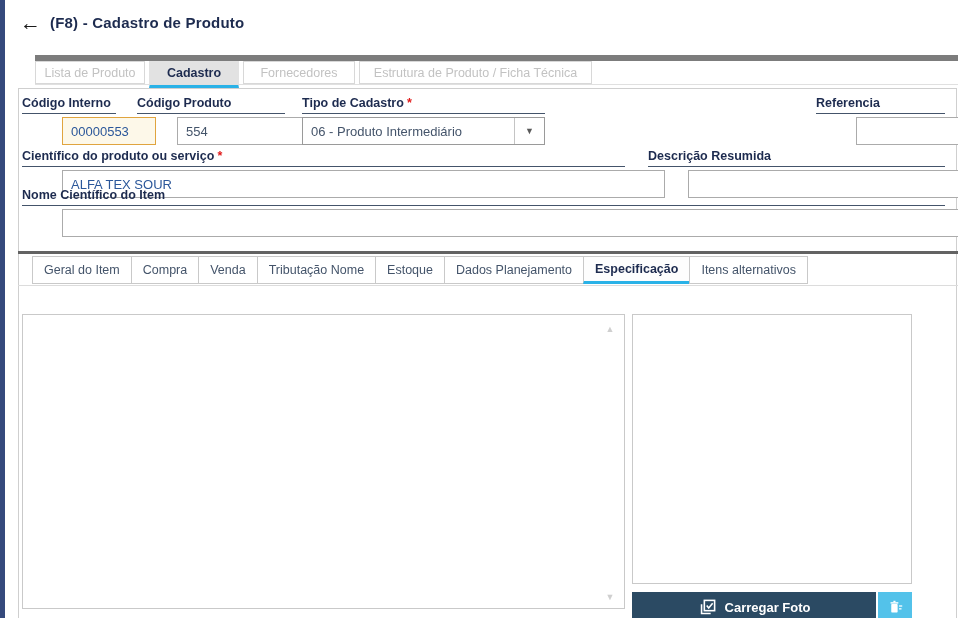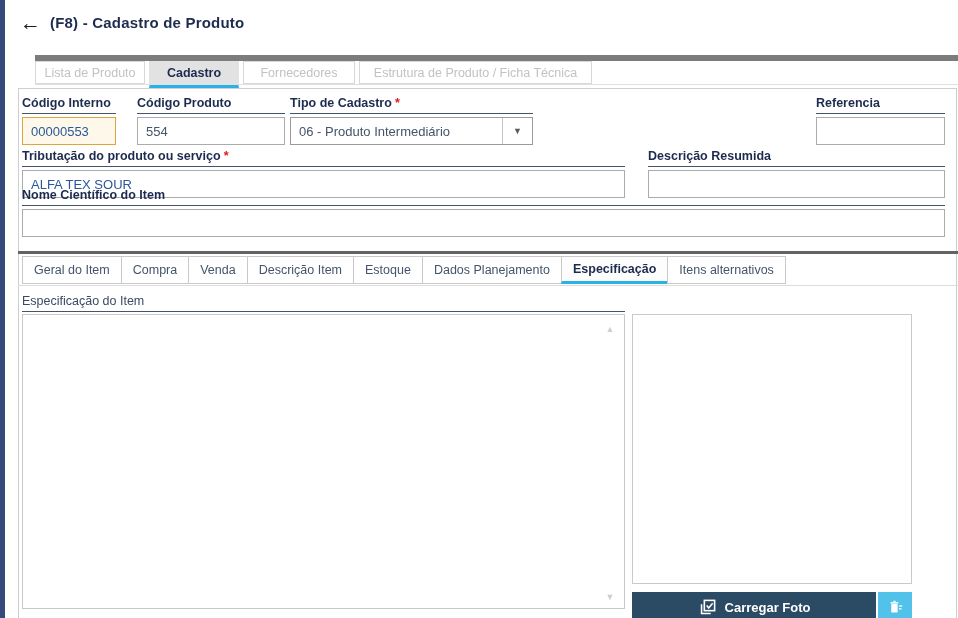--- a/index.html
+++ b/index.html
@@ -23,44 +23,44 @@
   .tabline { position:absolute; left:35px; top:84px; width:923px; height:1px; background:#e0e0e0; }
 
   .panel { position:absolute; left:18px; top:88px; width:939px; height:530px;
            border:1px solid #cfcfcf; border-bottom:none; background:#fff; }
 
   .fld { position:absolute; }
   .flabel { display:block; font-size:12.5px; font-weight:bold; color:#1d2b4f;
             border-bottom:1px solid #44546a; padding-bottom:3px; white-space:nowrap; overflow:hidden; }
   .req { color:#e01b1b; font-weight:bold; margin-left:3px; }
   .txt { display:block; width:100%; height:28px; margin-top:3px; border:1px solid #ababab;
-         background:#fff; font-family:"Liberation Sans", sans-serif; font-size:13px; color:#44546a; padding:12px 8px; }
+         background:#fff; font-family:"Liberation Sans", sans-serif; font-size:13px; color:#44546a; padding:12px 8px;margin-left:40px; }
   .txt.locked { background:#fdf8e9; border:1px solid #e0a43e; color:#2b579a; }
   .txt.bluetext { color:#2b579a; }
 
   .f-cod-int  { left:22px;  top:96px;  width:94px;  }
   .f-cod-prod { left:137px; top:96px;  width:148px; }
-  .f-tipo     { left:290px; top:96px;  width:243px; }
+  .f-tipo     { left:302px; top:96px;  width:243px; }
   .f-ref      { left:816px; top:96px;  width:129px; }
   .f-desc     { left:22px;  top:149px; width:603px; }
   .f-desc-res { left:648px; top:149px; width:297px; }
   .f-nome     { left:22px;  top:188px; width:923px; }
 
   .select { display:flex; align-items:center; height:28px; margin-top:3px; border:1px solid #9a9a9a;
             background:#fff; cursor:pointer; }
   .select .sel-text { flex:1; font-size:13px; color:#44546a; padding-left:8px; white-space:nowrap; overflow:hidden; }
   .select .sel-arrow { width:30px; height:100%; border-left:1px solid #c4c4c4; display:flex;
                        align-items:center; justify-content:center; color:#5a5a5a; font-size:9px; }
 
   .divider { position:absolute; left:18px; top:251px; width:940px; height:3px; background:#636363; }
 
   .sub-tabs { position:absolute; left:22px; top:256px; height:28px; display:flex; }
   .stab { display:flex; align-items:center; padding:0 11px; font-size:12.5px; color:#44546a;
           background:#fff; border:1px solid #c9c9c9; margin-left:-1px; cursor:pointer; white-space:nowrap; }
-  .stab:first-child { margin-left:0; }
+  .stab:first-child { margin-left:10px; }
   .stab.active { color:#1d2b4f; font-weight:bold; border-bottom:3px solid #2ab2e7; background:#fdfdfd; }
   .subline { position:absolute; left:18px; top:285px; width:940px; height:1px; background:#dcdcdc; }
 
   .espec-label { position:absolute; left:22px; top:294px; width:603px; font-size:12.5px; color:#3a4a63;
                  border-bottom:1px solid #44546a; padding-bottom:3px; }
   .espec-area { position:absolute; left:22px; top:314px; width:603px; height:295px;
                 border:1px solid #c9c9c9; resize:none; outline:none; font-family:"Liberation Sans", sans-serif;
                 font-size:13px; color:#44546a; padding:6px 24px 6px 8px; background:#fff; }
   .scroll-arrow { position:absolute; width:16px; height:14px; display:flex; align-items:center;
                   justify-content:center; color:#cfcfcf; font-size:9px; cursor:pointer; }
@@ -120,50 +120,49 @@
     </div>
   </div>
 
   <div class="fld f-ref">
     <span class="flabel">Referencia</span>
     <input class="txt" value="" style="">
   </div>
 
   <div class="fld f-desc">
     <span class="flabel">
-      <span>Tributação do produto ou serviço</span><span class="req">*</span>
+      <span>Científico do produto ou serviço</span><span class="req">*</span>
     </span>
     <input class="txt bluetext" value="ALFA TEX SOUR" style="">
   </div>
 
   <div class="fld f-desc-res">
     <span class="flabel">Descrição Resumida</span>
     <input class="txt" value="" style="">
   </div>
 
   <div class="fld f-nome">
     <span class="flabel">Nome Científico do Item</span>
     <input class="txt" value="" style="">
   </div>
 
   <div class="divider"></div>
 
   <div class="sub-tabs">
     <div class="stab">Geral do Item</div>
     <div class="stab">Compra</div>
     <div class="stab">Venda</div>
-    <div class="stab">Descrição Item</div>
+    <div class="stab">Tributação Nome</div>
     <div class="stab">Estoque</div>
     <div class="stab">Dados Planejamento</div>
     <div class="stab active">Especificação</div>
     <div class="stab">Itens alternativos</div>
   </div>
   <div class="subline"></div>
 
-  <div class="espec-label">Especificação do Item</div>
   <textarea class="espec-area" style=""></textarea>
   <span class="scroll-arrow sa-up">▲</span>
   <span class="scroll-arrow sa-down">▼</span>
 
   <div class="photo-panel"></div>
   <div class="photo-btns">
     <button class="btn-carregar">
       <span class="icon">
         <svg width="19" height="19" viewBox="0 0 24 24" fill="none" stroke="#ffffff" stroke-width="2">
           <rect x="8" y="3" width="13" height="13"></rect>

